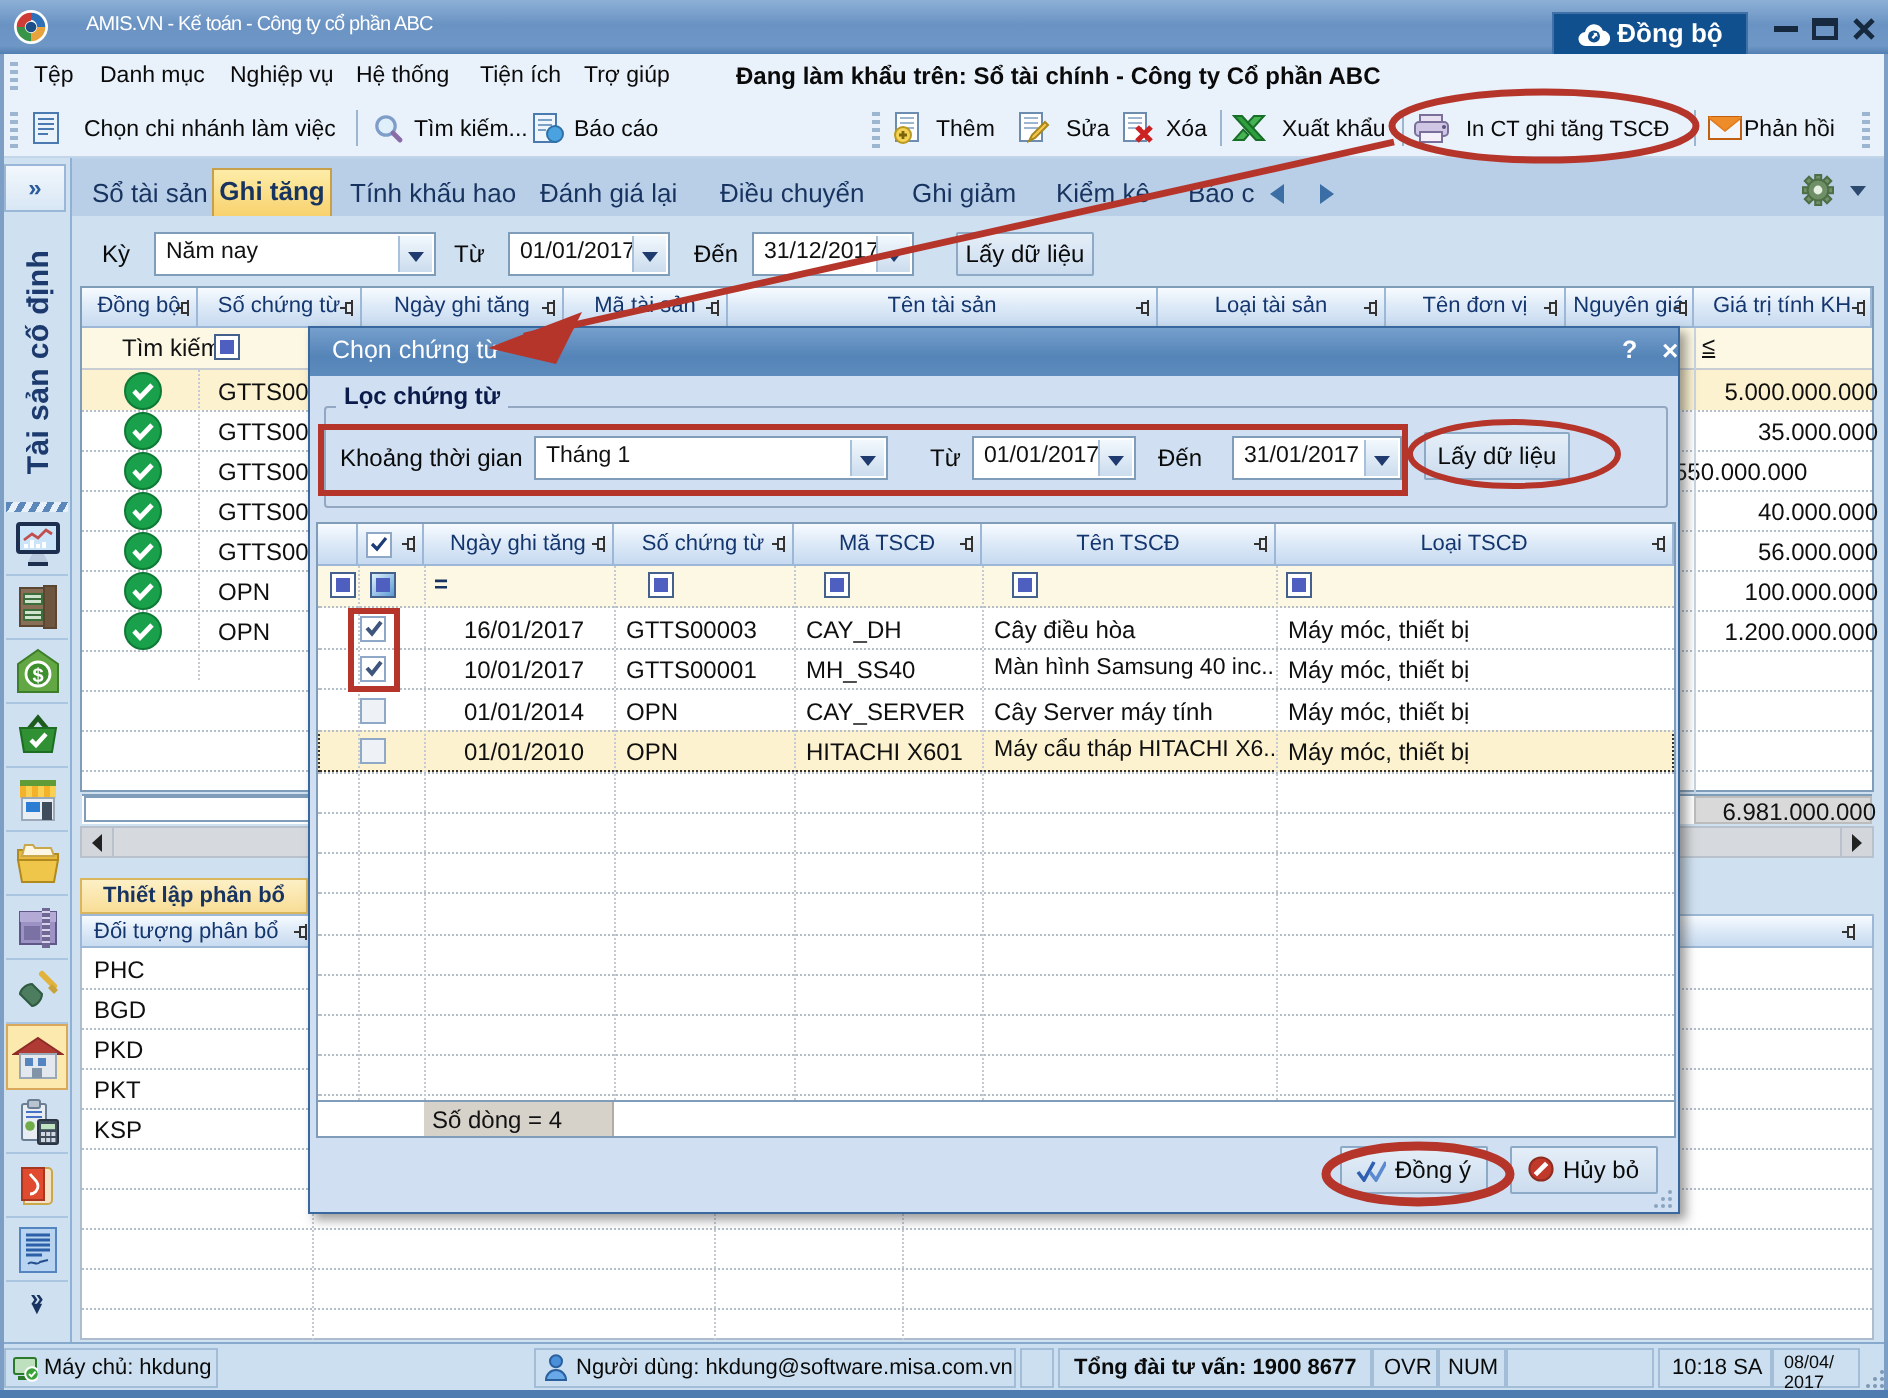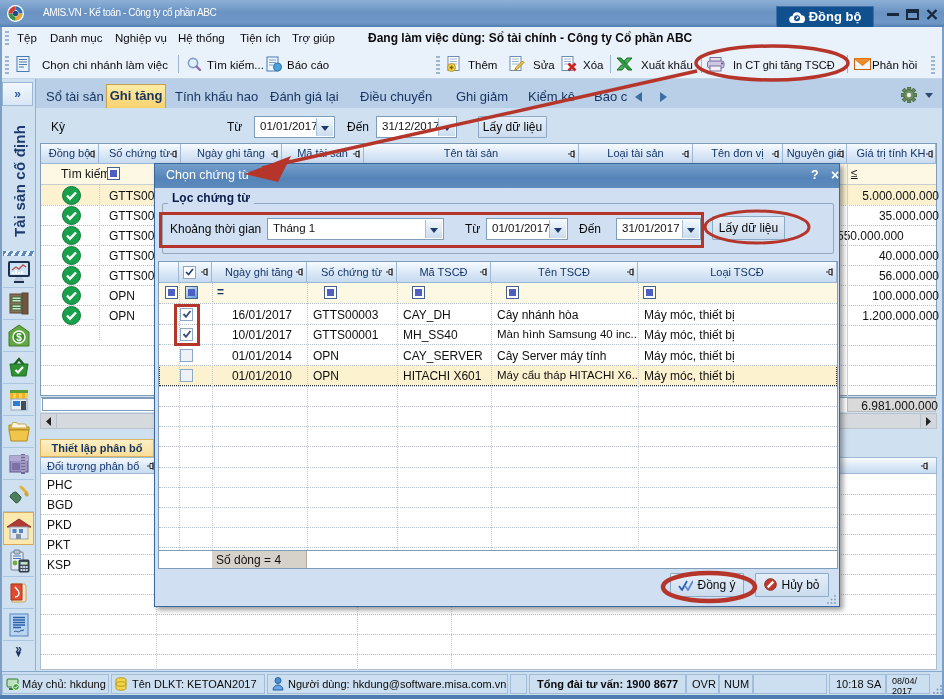--- a/index.html
+++ b/index.html
@@ -80,21 +80,21 @@
       </svg>
 </div>
 <div id="menurow" class="abs">
   <div class="abs grip" style="left:5px;top:4px;height:16px"></div>
   <div class="menu-item abs" style="left:17px">Tệp</div>
   <div class="menu-item abs" style="left:50px">Danh mục</div>
   <div class="menu-item abs" style="left:115px">Nghiệp vụ</div>
   <div class="menu-item abs" style="left:178px">Hệ thống</div>
   <div class="menu-item abs" style="left:240px">Tiện ích</div>
   <div class="menu-item abs" style="left:292px">Trợ giúp</div>
-  <div class="menu-item abs" style="left:368px;font-weight:bold;font-size:12px;top:4px">Đang làm việc dùng: Sổ tài chính - Công ty Cổ phần ABC</div>
+  <div class="menu-item abs" style="left:368px;font-weight:bold;font-size:12px;top:4px">Đang làm khẩu trên: Sổ tài chính - Công ty Cổ phần ABC</div>
 </div>
 <div id="toolrow" class="abs">
   <div class="abs grip" style="left:5px;top:5px;height:18px"></div>
   <svg class="abs" style="left:16px;top:5px" width="15" height="16" viewBox="0 0 15 16">
         <rect x="1" y="0.5" width="12" height="15" fill="#eaf2fb" stroke="#4a7ab0"></rect>
         <path d="M3 3.5h8M3 6h8M3 8.5h8M3 11h5" stroke="#4a7ab0"></path>
       </svg>
   <div class="tool-label abs" style="left:42px">Chọn chi nhánh làm việc</div>
   <div class="tsep abs" style="left:178px"></div>
   <svg class="abs" style="left:186px;top:5px" width="16" height="16" viewBox="0 0 16 16">
@@ -282,20 +282,24 @@
         <svg width="22" height="24" viewBox="0 0 22 24">
           <rect x="2" y="1" width="18" height="22" fill="#b8d4f0" stroke="#5585c0"></rect>
           <path d="M5 4.5h12M5 7h12M5 9.5h12M5 12h12M5 14.5h8" stroke="#2b5fa8" stroke-width="1.6"></path>
           <path d="M6 19 c2-2.5 4 1.5 6-1 l4-1" stroke="#24508f" fill="none"></path>
         </svg>
       </div>
   <div class="abs" style="left:3px;top:563px;width:31px;height:20px;text-align:center;color:#17335f;font-weight:bold">»<span style="display:block;margin-top:-7px;font-size:9px">▼</span></div>
 </div>
 
 <div class="lbl abs" style="left:51px;top:120px">Kỳ</div>
+<div class="field abs" style="left:77px;top:116px;width:141px">
+      <span style="position:absolute;left:5px;top:3px">Năm nay</span>
+      <span class="ddbtn"></span>
+    </div>
 <div class="lbl abs" style="left:227px;top:120px">Từ</div>
 <div class="field abs" style="left:254px;top:116px;width:81px">
       <span style="position:absolute;left:5px;top:3px">01/01/2017</span>
       <span class="ddbtn"></span>
     </div>
 <div class="lbl abs" style="left:347px;top:120px">Đến</div>
 <div class="field abs" style="left:376px;top:116px;width:81px">
       <span style="position:absolute;left:5px;top:3px">31/12/2017</span>
       <span class="ddbtn"></span>
     </div>
@@ -521,21 +525,21 @@
     <div class="gcel" style="left:53px;top:87px;width:80px;text-align:right">01/01/2014</div>
     <div class="gcel" style="left:53px;top:107px;width:80px;text-align:right">01/01/2010</div>
     <div class="gcel" style="left:154px;top:46px">GTTS00003</div>
     <div class="gcel" style="left:154px;top:66px">GTTS00001</div>
     <div class="gcel" style="left:154px;top:87px">OPN</div>
     <div class="gcel" style="left:154px;top:107px">OPN</div>
     <div class="gcel" style="left:244px;top:46px">CAY_DH</div>
     <div class="gcel" style="left:244px;top:66px">MH_SS40</div>
     <div class="gcel" style="left:244px;top:87px">CAY_SERVER</div>
     <div class="gcel" style="left:244px;top:107px">HITACHI X601</div>
-    <div class="gcel" style="left:338px;top:46px;width:140px;white-space:nowrap;overflow:hidden">Cây nhánh hòa</div>
+    <div class="gcel" style="left:338px;top:46px;width:140px;white-space:nowrap;overflow:hidden">Cây điều hòa</div>
     <div class="gcel" style="left:338px;top:66px;width:140px;white-space:nowrap;overflow:hidden;font-size:11.5px">Màn hình Samsung 40 inc..</div>
     <div class="gcel" style="left:338px;top:87px;width:140px;white-space:nowrap;overflow:hidden">Cây Server máy tính</div>
     <div class="gcel" style="left:338px;top:107px;width:140px;white-space:nowrap;overflow:hidden;font-size:11.5px">Máy cẩu tháp HITACHI X6..</div>
     <div class="gcel" style="left:485px;top:46px">Máy móc, thiết bị</div>
     <div class="gcel" style="left:485px;top:66px">Máy móc, thiết bị</div>
     <div class="gcel" style="left:485px;top:87px">Máy móc, thiết bị</div>
     <div class="gcel" style="left:485px;top:107px">Máy móc, thiết bị</div>
     <div class="row-line" style="top:62px"></div>
     <div class="row-line" style="top:82px"></div>
     <div class="row-line" style="top:103px"></div>
@@ -584,28 +588,20 @@
 <div id="statusbar" class="abs">
   <div class="scell" style="left:2px;width:107px">
         <svg style="position:absolute;left:3px;top:3px" width="13" height="13" viewBox="0 0 13 13">
           <rect x="1" y="1" width="11" height="8" rx="1" fill="#bfe0bf" stroke="#2c7a2c"></rect>
           <rect x="3" y="10" width="7" height="2" fill="#2c7a2c"></rect>
           <circle cx="10" cy="9" r="3.4" fill="#3aa13a" stroke="#fff"></circle>
           <path d="M8.5 9 l1.2 1.2 L11.8 7.8" stroke="#fff" fill="none"></path>
         </svg>
         <span style="position:absolute;left:19px;top:3px">Máy chủ: hkdung</span>
       </div>
-  <div class="scell" style="left:111px;width:154px">
-        <svg style="position:absolute;left:3px;top:2px" width="12" height="14" viewBox="0 0 12 14">
-          <ellipse cx="6" cy="3" rx="5" ry="2.2" fill="#f2d648" stroke="#b89a1e"></ellipse>
-          <path d="M1 3 v8 a5 2.2 0 0 0 10 0 v-8" fill="#f2d648" stroke="#b89a1e"></path>
-          <ellipse cx="6" cy="7" rx="5" ry="2.2" fill="none" stroke="#b89a1e"></ellipse>
-        </svg>
-        <span style="position:absolute;left:20px;top:3px">Tên DLKT: KETOAN2017</span>
-      </div>
   <div class="scell" style="left:267px;width:241px">
         <svg style="position:absolute;left:4px;top:2px" width="12" height="14" viewBox="0 0 12 14">
           <circle cx="6" cy="3.6" r="3" fill="#4a90d9" stroke="#2a5f9e"></circle>
           <path d="M1 13 a5 5 0 0 1 10 0 Z" fill="#69a8e8" stroke="#2a5f9e"></path>
         </svg>
         <span style="position:absolute;left:20px;top:3px">Người dùng: hkdung@software.misa.com.vn</span>
       </div>
   <div class="scell" style="left:510px;width:17px"></div>
   <div class="scell" style="left:529px;width:157px;font-weight:bold">
         <span style="position:absolute;left:7px;top:3px">Tổng đài tư vấn: 1900 8677</span>

